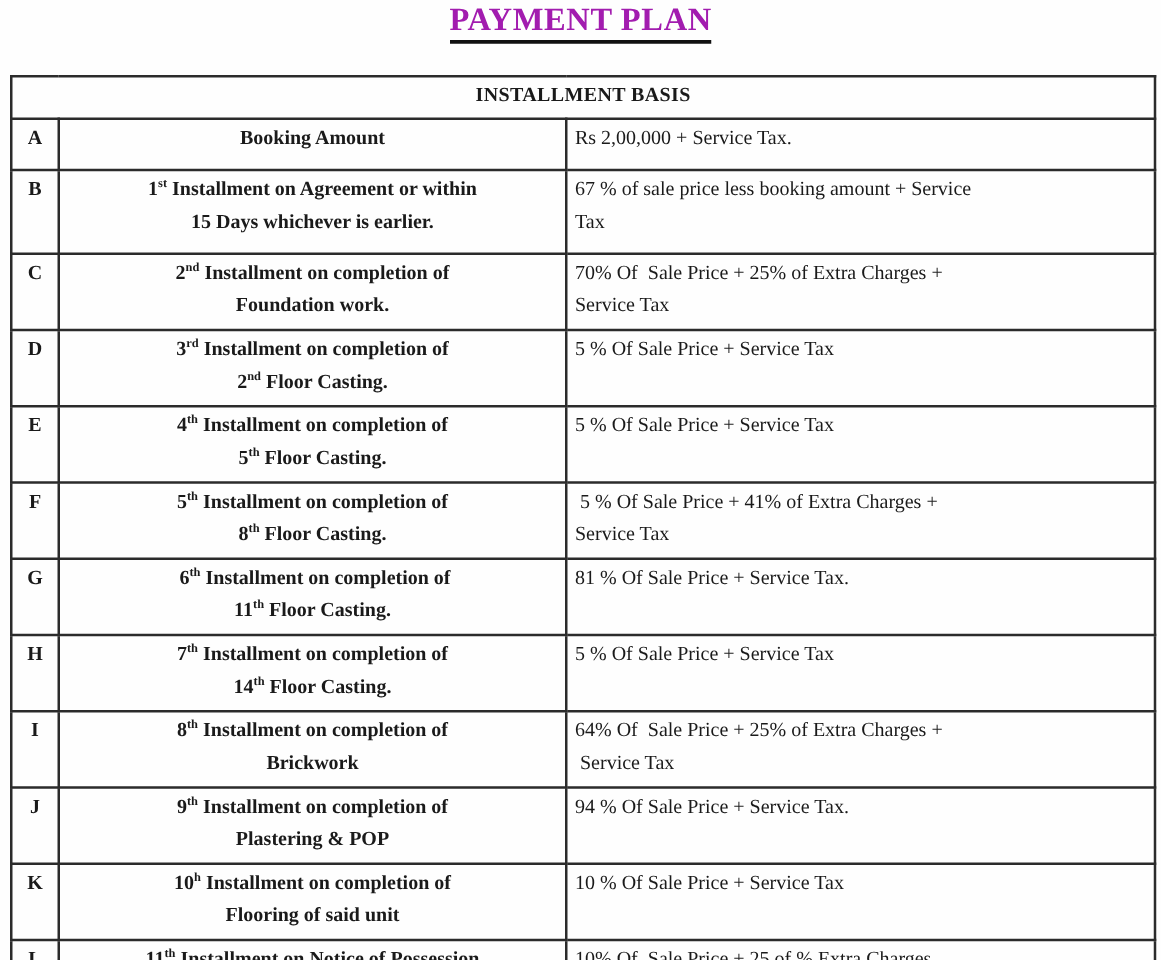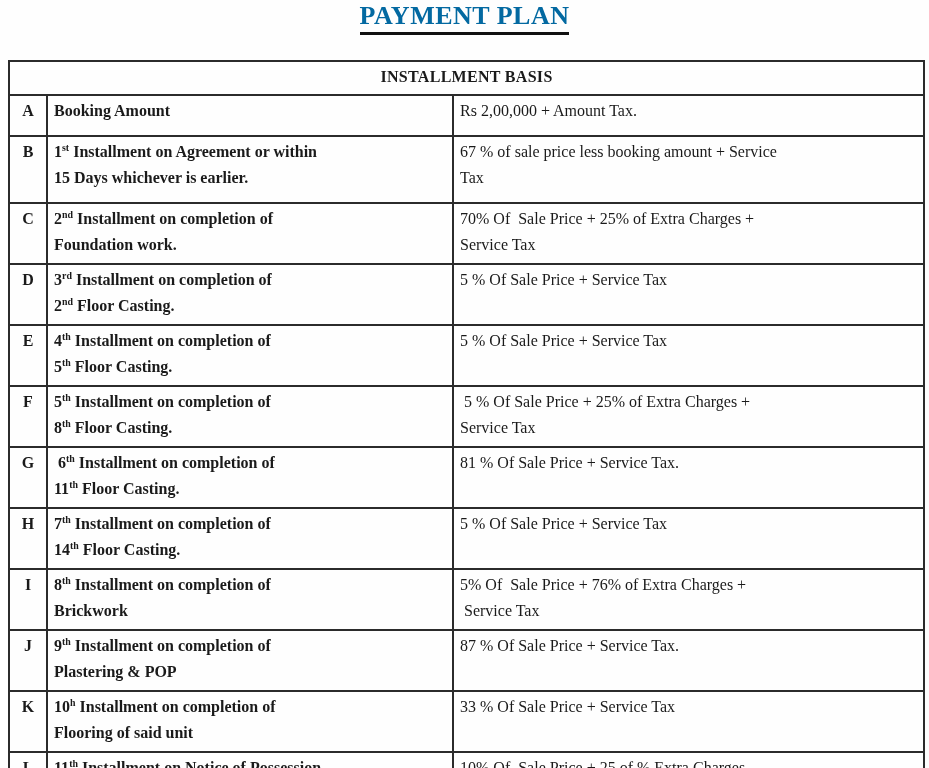--- a/index.html
+++ b/index.html
@@ -24,21 +24,21 @@
     text-align: center;
     padding-top: 1px;
     height: 60px;
     box-sizing: border-box;
   }
   .page-title {
     display: inline-block;
     font-size: 26px;
     font-weight: bold;
     letter-spacing: 0.5px;
-    color: #0369a1;
+    color: #a21caf;
     border-bottom: 3px solid #111;
     padding-bottom: 1px;
     line-height: 30px;
   }
   table.plan {
     border-collapse: collapse;
     margin-left: 8px;
     width: 915px;
     table-layout: fixed;
   }
@@ -65,20 +65,21 @@
   td.key {
     text-align: center;
     font-weight: bold;
     font-size: 21px;
     padding-left: 2px;
     padding-right: 2px;
   }
   td.desc {
     font-weight: bold;
     padding-left: 9px;
+    text-align: center;
   }
   td.desc sup {
     font-size: 62%;
     line-height: 0;
   }
   td.val {
     font-weight: normal;
     padding-left: 8px;
   }
   tr.h1row td { height: 33px; }
@@ -101,21 +102,21 @@
         <col class="c-val">
     </colgroup>
     <tbody>
       <tr>
         <th class="tbl-header" colspan="3">INSTALLMENT BASIS</th>
       </tr>
 
       <tr class="h1row">
         <td class="key">A</td>
         <td class="desc">Booking Amount</td>
-        <td class="val">Rs 2,00,000 + Amount Tax.</td>
+        <td class="val">Rs 2,00,000 + Service Tax.</td>
       </tr>
       <tr class="h2brow">
         <td class="key">B</td>
         <td class="desc">1<sup>st</sup> Installment on Agreement or within
 15 Days whichever is earlier.</td>
         <td class="val">67 % of sale price less booking amount + Service
 Tax</td>
       </tr>
       <tr class="h2row">
         <td class="key">C</td>
@@ -133,53 +134,53 @@
       <tr class="h2row">
         <td class="key">E</td>
         <td class="desc">4<sup>th</sup> Installment on completion of
 5<sup>th</sup> Floor Casting.</td>
         <td class="val">5 % Of Sale Price + Service Tax</td>
       </tr>
       <tr class="h2row">
         <td class="key">F</td>
         <td class="desc">5<sup>th</sup> Installment on completion of
 8<sup>th</sup> Floor Casting.</td>
-        <td class="val"> 5 % Of Sale Price + 25% of Extra Charges +
+        <td class="val"> 5 % Of Sale Price + 41% of Extra Charges +
 Service Tax</td>
       </tr>
       <tr class="h2row">
         <td class="key">G</td>
         <td class="desc"> 6<sup>th</sup> Installment on completion of
 11<sup>th</sup> Floor Casting.</td>
         <td class="val">81 % Of Sale Price + Service Tax.</td>
       </tr>
       <tr class="h2row">
         <td class="key">H</td>
         <td class="desc">7<sup>th</sup> Installment on completion of
 14<sup>th</sup> Floor Casting.</td>
         <td class="val">5 % Of Sale Price + Service Tax</td>
       </tr>
       <tr class="h2row">
         <td class="key">I</td>
         <td class="desc">8<sup>th</sup> Installment on completion of
 Brickwork</td>
-        <td class="val">5% Of  Sale Price + 76% of Extra Charges +
+        <td class="val">64% Of  Sale Price + 25% of Extra Charges +
  Service Tax</td>
       </tr>
       <tr class="h2row">
         <td class="key">J</td>
         <td class="desc">9<sup>th</sup> Installment on completion of
 Plastering &amp; POP</td>
-        <td class="val">87 % Of Sale Price + Service Tax.</td>
+        <td class="val">94 % Of Sale Price + Service Tax.</td>
       </tr>
       <tr class="h2row">
         <td class="key">K</td>
         <td class="desc">10<sup>h</sup> Installment on completion of
 Flooring of said unit</td>
-        <td class="val">33 % Of Sale Price + Service Tax</td>
+        <td class="val">10 % Of Sale Price + Service Tax</td>
       </tr>
       <tr class="h2row">
         <td class="key">L</td>
         <td class="desc">11<sup>th</sup> Installment on Notice of Possession</td>
         <td class="val">10% Of  Sale Price + 25 of % Extra Charges
  + Service Tax</td>
       </tr>
     </tbody>
   </table>
 </div>

